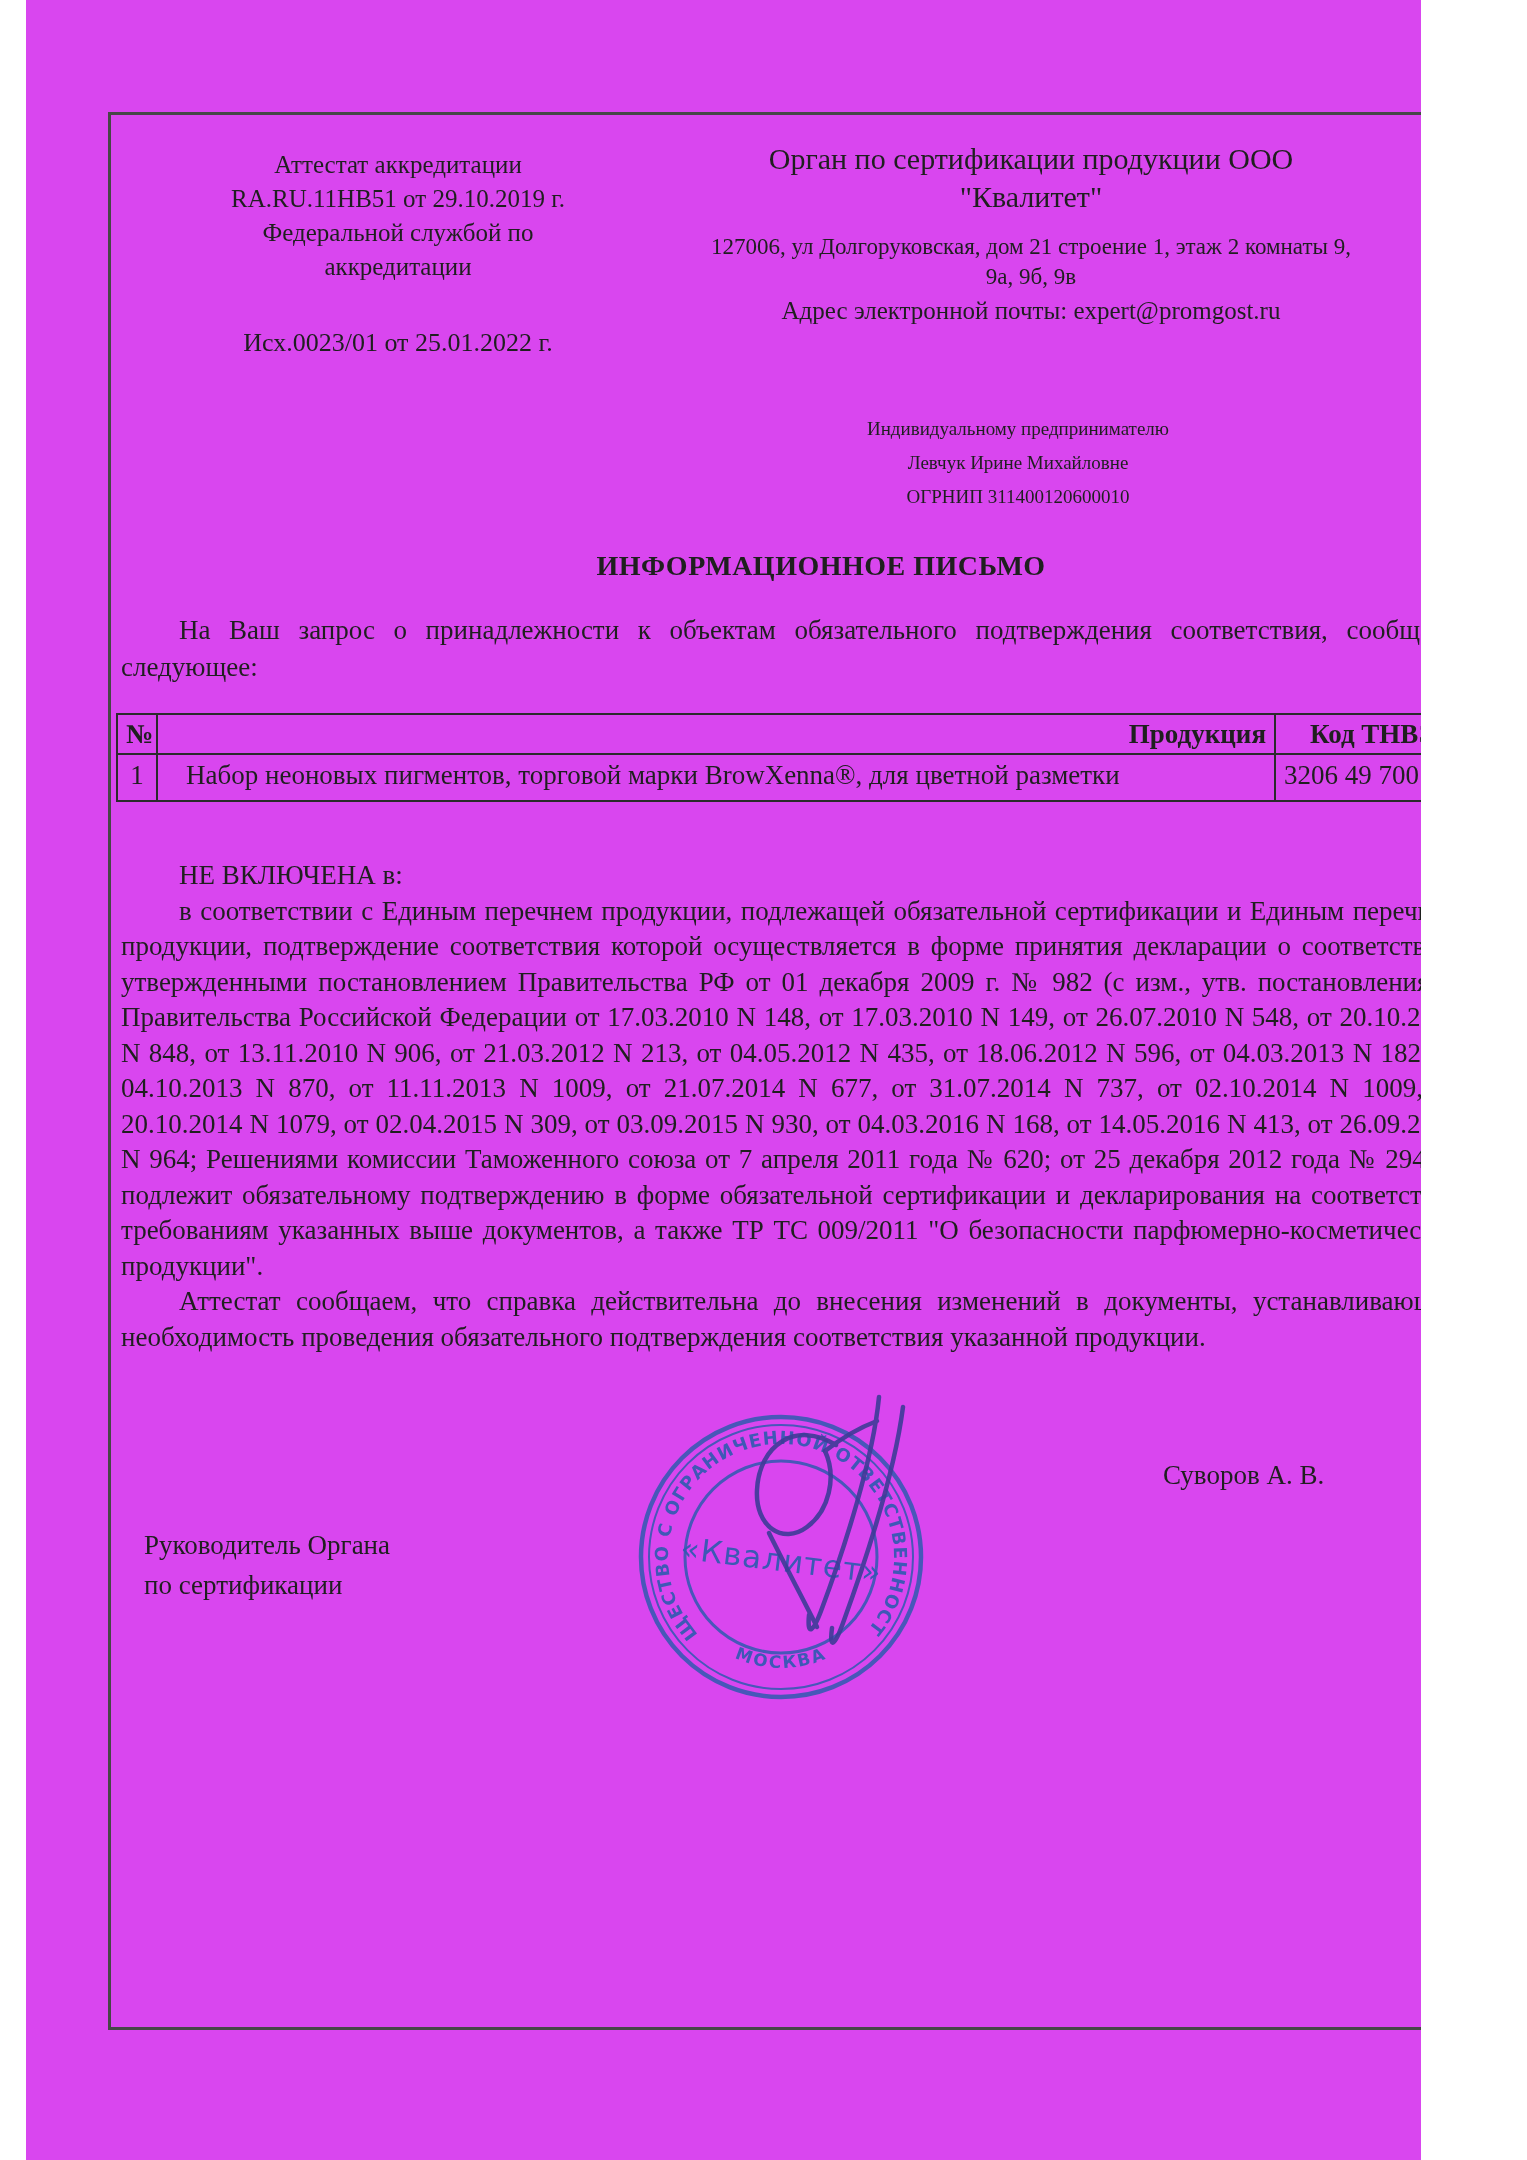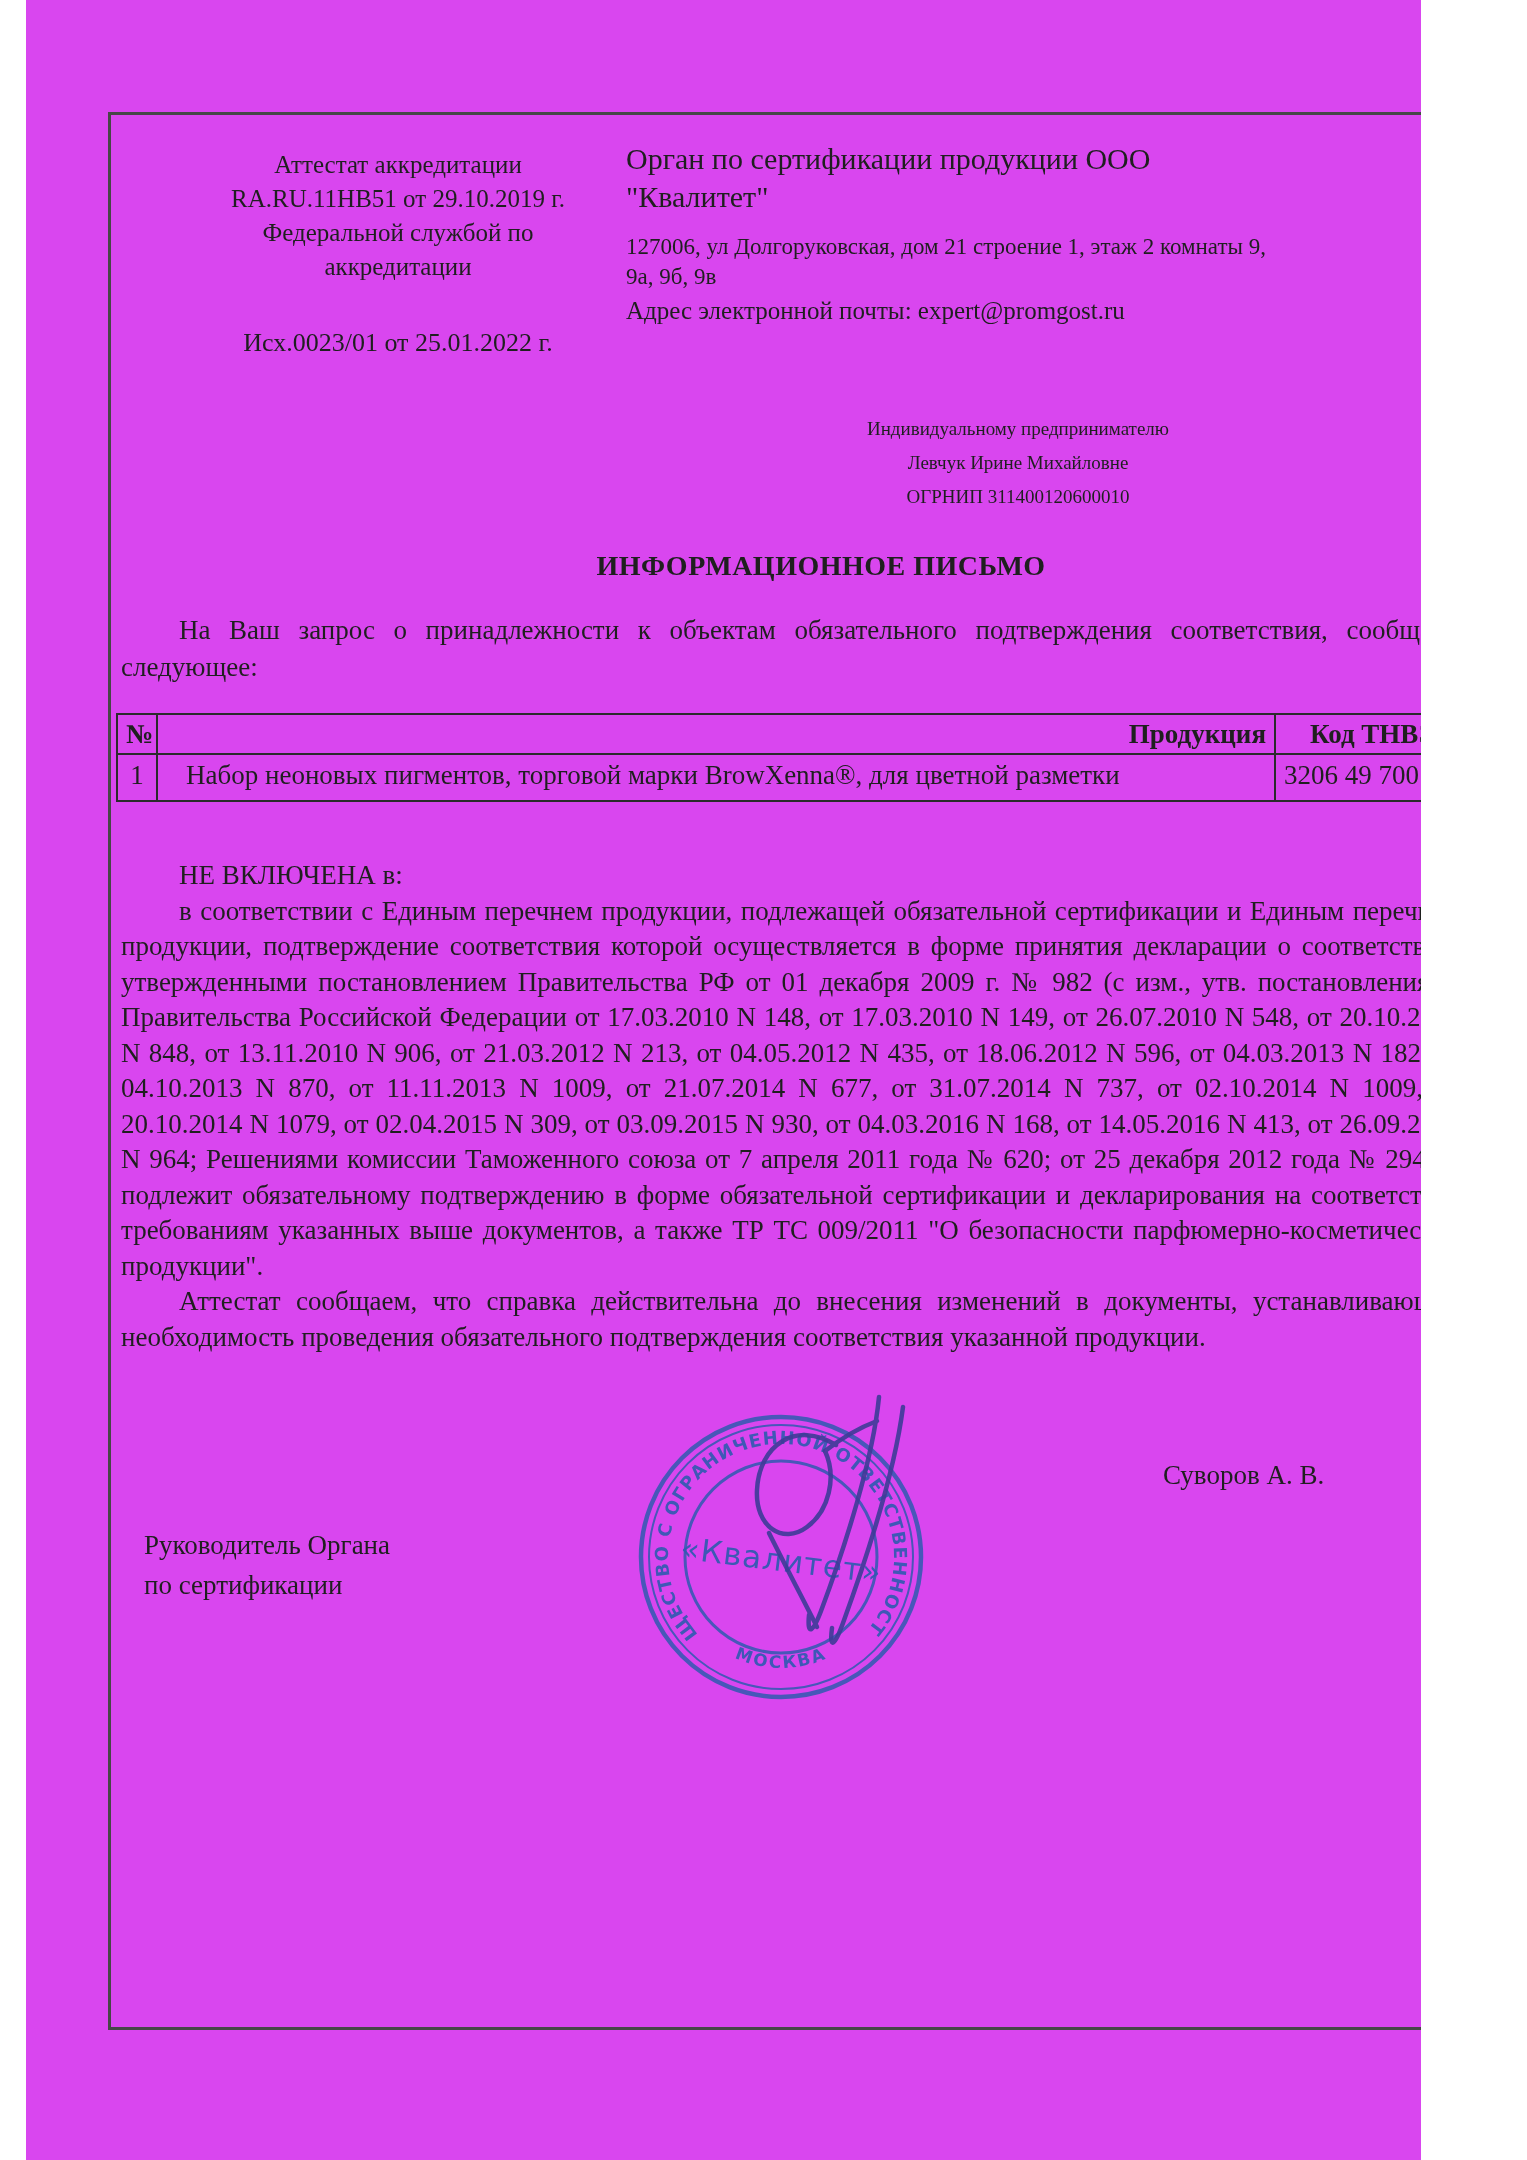--- a/index.html
+++ b/index.html
@@ -7,21 +7,21 @@
     position:relative; width:1395px; height:2160px; background:#d946ef;
     font-family:"Liberation Serif", serif; color:#1f1f1f; overflow:hidden;margin-left:26px;
   }
   .abs { position:absolute; }
   .frame {
     position:absolute; left:82px; top:112px; width:1390px; height:1918px;
     border:3px solid #474747; box-sizing:border-box;
   }
   .lh-left { left:152px; top:148px; width:440px; text-align:center; font-size:25px; line-height:34px; }
   .ref-number { left:152px; top:328px; width:440px; text-align:center; font-size:26px; }
-  .lh-right { left:600px; top:140px; width:810px; }
+  .lh-right { left:600px; top:140px; width:810px; text-align:center; }
   .org-line { font-size:30px; line-height:38px; }
   .addr-block { margin-top:16px; }
   .addr-line { font-size:23px; line-height:30px; }
   .email-line { font-size:25px; line-height:33px; margin-top:2px; }
   .recipient { left:642px; top:412px; width:700px; text-align:center; font-size:19px; line-height:34px; }
   .doc-title { left:125px; top:550px; width:1340px; text-align:center; font-weight:bold; font-size:28px; letter-spacing:0.5px; }
   .intro { left:95px; top:612px; width:1340px; font-size:27px; line-height:37px; text-align:justify; text-indent:58px; }
   table.products {
     position:absolute; left:90px; top:713px; width:1347px;
     border-collapse:collapse; font-size:27px; table-layout:fixed;

